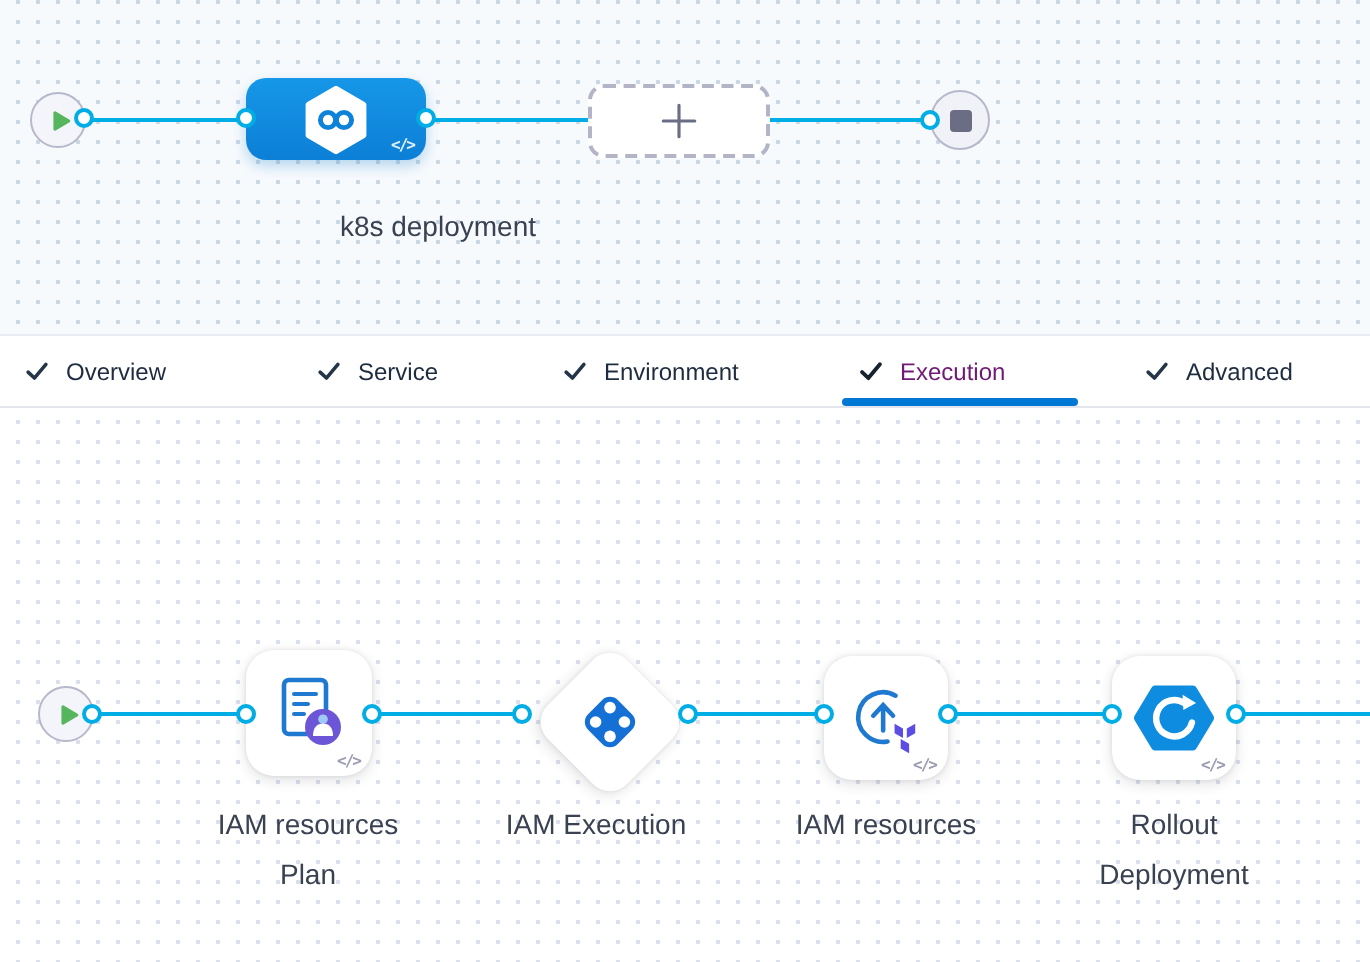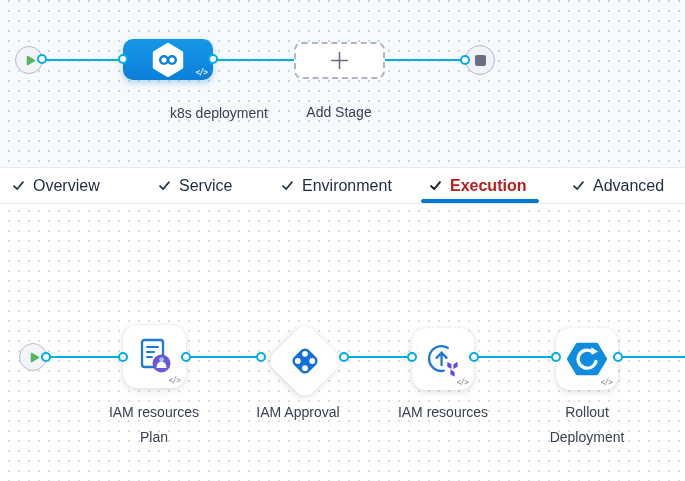--- a/index.html
+++ b/index.html
@@ -13,22 +13,22 @@
     background-size:10px 10px;background-position:4px 6px;}
   .canvas-bottom{position:absolute;left:0;top:204px;width:685px;height:277px;
     background-color:#ffffff;
     background-image:radial-gradient(circle,#d9deeb 1px,rgba(0,0,0,0) 1.3px);
     background-size:10px 10px;background-position:4px 2px;}
 
   
   .tabbar{position:absolute;left:0;top:167px;width:685px;height:37px;background:#fff;
     border-top:1px solid #e9edf3;border-bottom:1px solid #e3e6ed;box-sizing:border-box;z-index:4;}
   .tab{position:absolute;top:0;height:100%;display:flex;align-items:center;gap:8px;
-    font-size:16px;color:#1d2d3f;cursor:pointer;white-space:nowrap;}
-  .tab.active{font-weight:700;color:#b91c1c;}
+    font-size:12px;color:#1d2d3f;cursor:pointer;white-space:nowrap;}
+  .tab.active{font-weight:400;color:#701a75;}
   .tab-underline{position:absolute;left:421px;top:199px;width:118px;height:4px;
     border-radius:3px;background:#0278d5;z-index:6;}
 
   
   .edge{position:absolute;height:2px;background:#00ade4;z-index:1;}
   .connector{position:absolute;width:10px;height:10px;border-radius:50%;background:#fff;
     border:2px solid #00ade4;box-sizing:border-box;z-index:5;}
   .node-circle{position:absolute;width:28px;height:28px;border-radius:50%;background:#f4f5fa;
     border:1.5px solid #b7b8ca;box-sizing:border-box;display:flex;align-items:center;
     justify-content:center;z-index:2;}
@@ -100,21 +100,20 @@
         </svg>
     </span>
   </div>
 
   <div class="connector" style="left:460px;top:55px;"></div>
   <div class="node-circle end" style="left:465px;top:45px;">
     <div class="stop-square"></div>
   </div>
 
   <div class="node-label single" style="left:68px;top:103px;text-align:right;">k8s deployment</div>
-  <div class="node-label single" style="left:239px;top:102px;">Add Stage</div>
 
   <div class="tabbar">
     <div class="tab" style="left:12px;">
       <span style="display:flex;">
           <svg width="13" height="13" viewBox="0 0 14 14">
             <path d="M2.2 7.6 L5.6 10.8 L11.8 3.4" fill="none" stroke="#243547" stroke-width="1.9" stroke-linecap="round" stroke-linejoin="round"></path>
           </svg>
         </span>
       <span>Overview</span>
     </div>
@@ -229,21 +228,21 @@
     <span class="code-glyph">&lt;/&gt;</span>
   </div>
   <div class="connector" style="left:551px;top:352px;"></div>
   <div class="connector" style="left:613px;top:352px;"></div>
 
   <div class="node-label" style="left:54px;top:400px;">
     <div>IAM resources</div>
     <div>Plan</div>
   </div>
   <div class="node-label" style="left:198px;top:400px;">
-    <div>IAM Approval</div>
+    <div>IAM Execution</div>
   </div>
   <div class="node-label" style="left:343px;top:400px;">
     <div>IAM resources</div>
   </div>
   <div class="node-label" style="left:487px;top:400px;">
     <div>Rollout</div>
     <div>Deployment</div>
   </div>
 
 </div>

